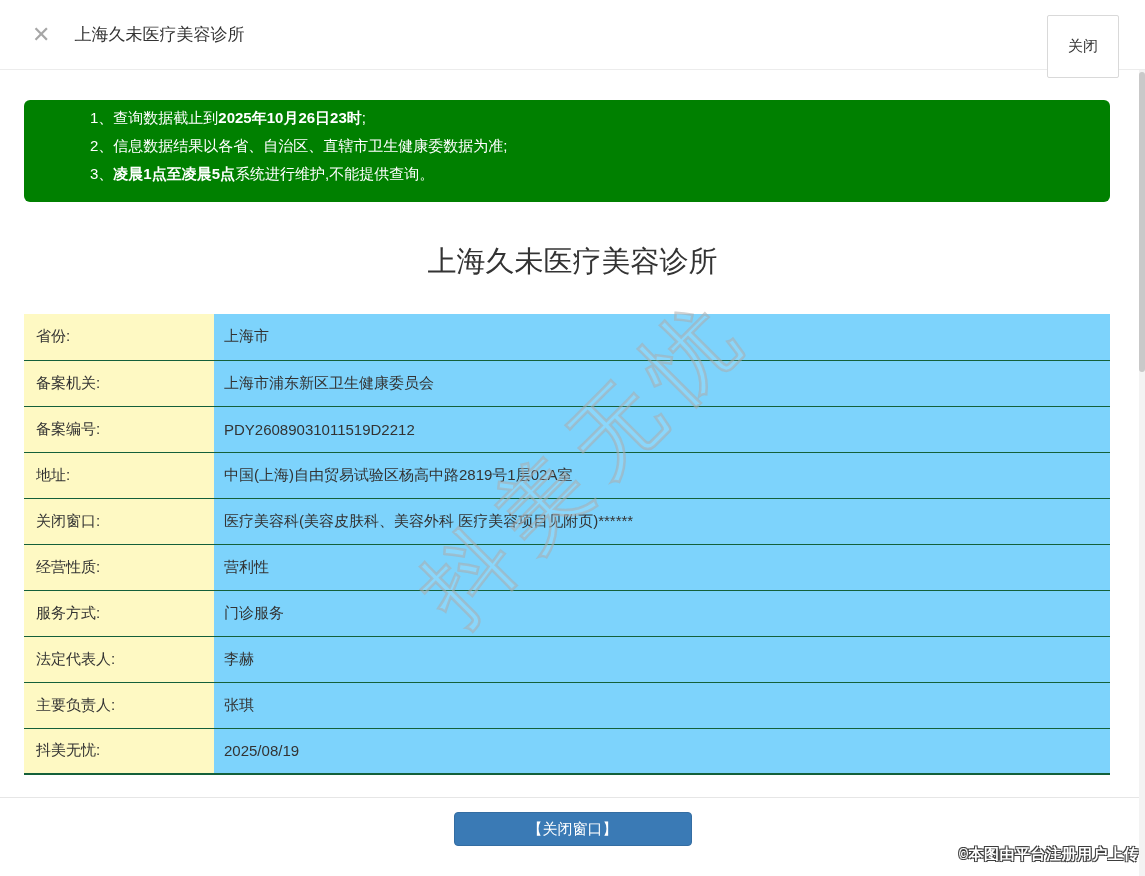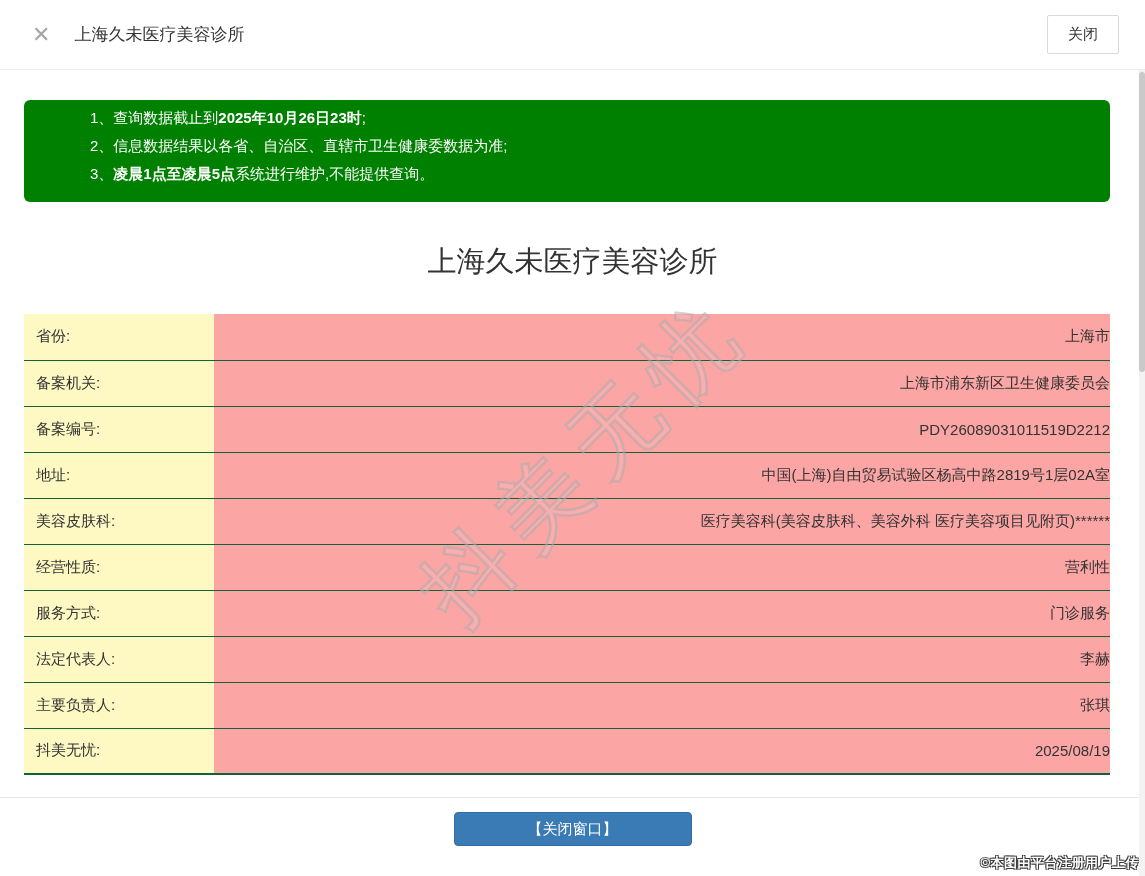--- a/index.html
+++ b/index.html
@@ -35,21 +35,21 @@
     color: #333;
     font-weight: 400;
   }
   .topbar-close-btn {
     position: absolute;
     right: 26px;
     top: 15px;
     background: #fff;
     border: 1px solid #d9d9d9;
     border-radius: 2px;
-    padding: 9px 20px;
+    padding: 21px 20px;
     font-size: 15px;
     color: #333;
     cursor: pointer;
     font-family: inherit;
   }
 
   
   .notice {
     margin: 30px 35px 0 24px;
     background: #008000;
@@ -86,21 +86,21 @@
     font-size: 15px;
     color: #333;
     vertical-align: middle;
   }
   .info-table tr:last-child td { border-bottom: 2px solid #14603a; }
   td.cell-label {
     width: 190px;
     background: #fef9c3;
     padding-left: 12px;
   }
-  td.cell-value { padding-left: 10px; background: #fca5a5; text-align: right; }
+  td.cell-value { padding-left: 10px; background: #7dd3fc; }
 
   
   .footer-divider {
     margin-top: 22px;
     border-top: 1px solid #e6e6e6;
     width: 100%;
   }
   .footer {
     display: flex;
     justify-content: center;
@@ -113,27 +113,28 @@
     color: #ffffff;
     font-size: 15px;
     border: 1px solid #346da2;
     border-radius: 4px;
     cursor: pointer;
     font-family: inherit;
   }
   .credit {
     position: absolute;
     right: 6px;
-    bottom: 4px;
-    font-size: 13px;
+    bottom: 12px;
+    font-size: 15px;
     font-weight: 700;
     color: #ffffff;
     letter-spacing: 0.5px;
     text-shadow: -1px -1px 0 #3c3c3c, 1px -1px 0 #3c3c3c,
                  -1px 1px 0 #3c3c3c, 1px 1px 0 #3c3c3c;
+    font-family: Liberation Mono, monospace;
   }
 
   
   .watermark {
     position: absolute;
     left: 370px;
     top: 295px;
     width: 430px;
     height: 330px;
     display: flex;
@@ -201,21 +202,21 @@
     </tr>
     <tr>
       <td class="cell-label">备案编号:</td>
       <td class="cell-value">PDY26089031011519D2212</td>
     </tr>
     <tr>
       <td class="cell-label">地址:</td>
       <td class="cell-value">中国(上海)自由贸易试验区杨高中路2819号1层02A室</td>
     </tr>
     <tr>
-      <td class="cell-label">美容皮肤科:</td>
+      <td class="cell-label">关闭窗口:</td>
       <td class="cell-value">医疗美容科(美容皮肤科、美容外科 医疗美容项目见附页)******</td>
     </tr>
     <tr>
       <td class="cell-label">经营性质:</td>
       <td class="cell-value">营利性</td>
     </tr>
     <tr>
       <td class="cell-label">服务方式:</td>
       <td class="cell-value">门诊服务</td>
     </tr>

